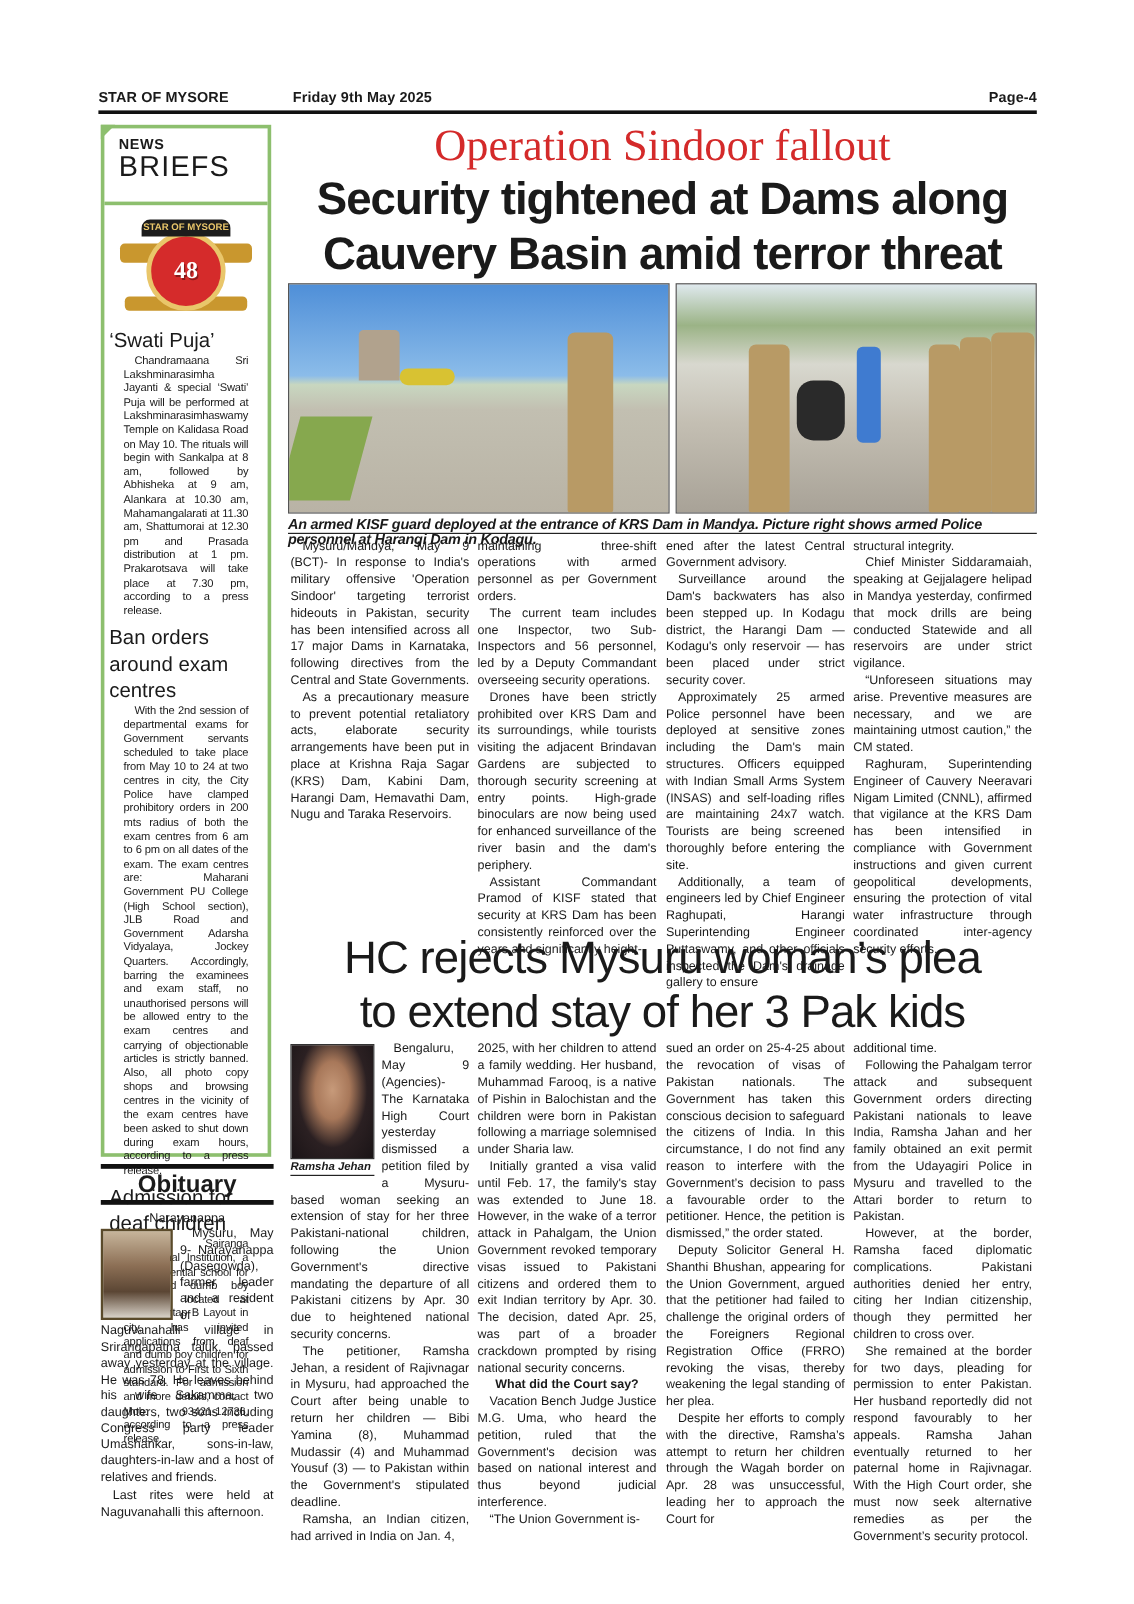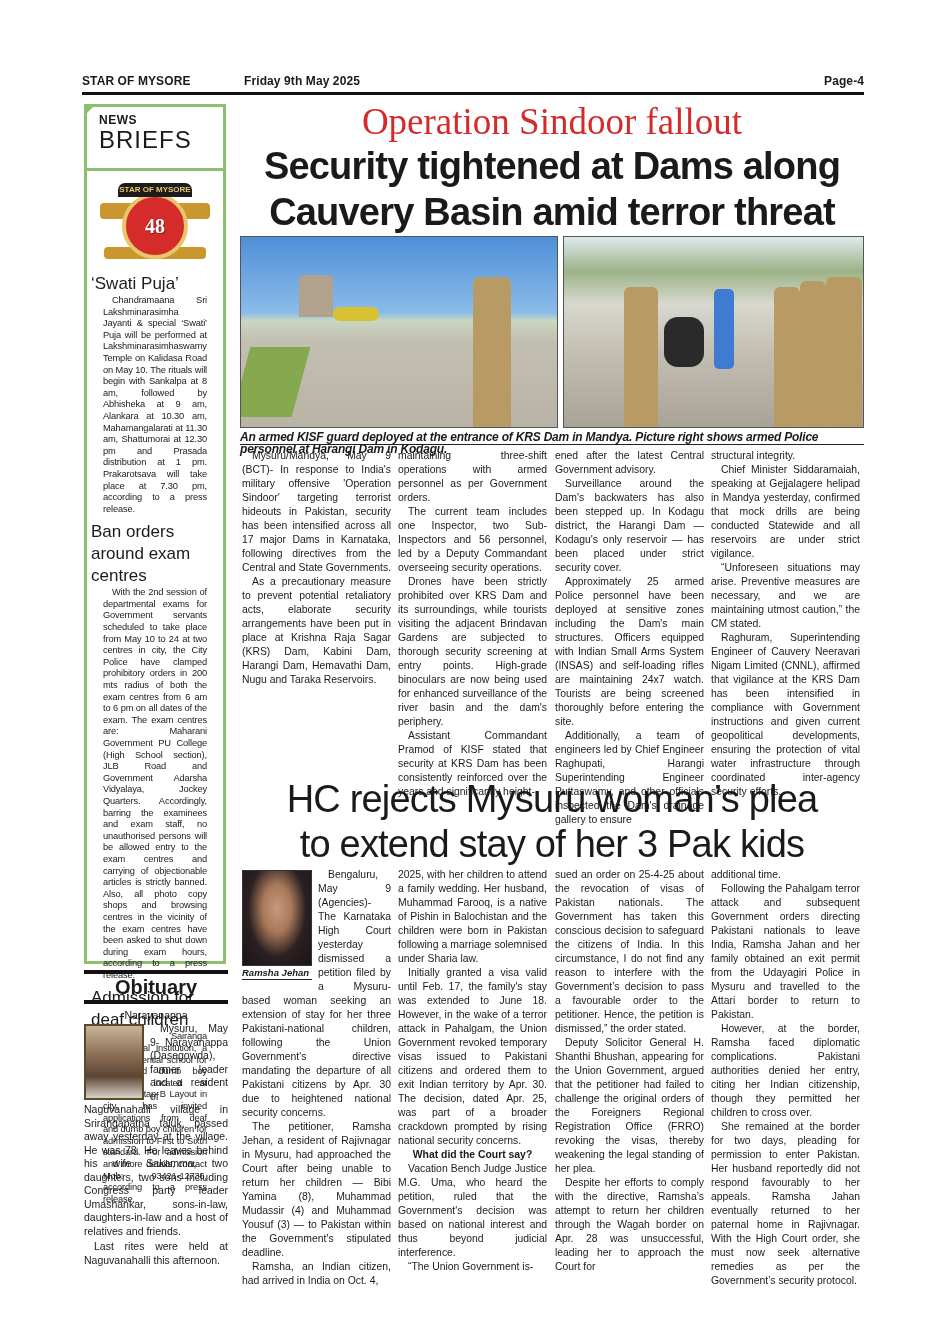--- a/index.html
+++ b/index.html
@@ -168,21 +168,21 @@
 </div>
 
 <div class="story2">
   <div class="col c1">
     <div class="ramsha-photo">
       <div class="ramsha-img"></div>
       <div class="ramsha-cap">Ramsha Jehan</div>
     </div>
     <p>Bengaluru, May 9 (Agencies)- The Karnataka High Court yesterday dismissed a petition filed by a Mysuru-based woman seeking an extension of stay for her three Pakistani-national children, following the Union Government's directive mandating the departure of all Pakistani citizens by Apr. 30 due to heightened national security concerns.</p>
     <p>The petitioner, Ramsha Jehan, a resident of Rajivnagar in Mysuru, had approached the Court after being unable to return her children — Bibi Yamina (8), Muhammad Mudassir (4) and Muhammad Yousuf (3) — to Pakistan within the Government's stipulated deadline.</p>
-    <p>Ramsha, an Indian citizen, had arrived in India on Oct. 4,</p>
+    <p>Ramsha, an Indian citizen, had arrived in India on Jan. 4,</p>
   </div>
   <div class="col c2">
     <p class="cont">2025, with her children to attend a family wedding. Her husband, Muhammad Farooq, is a native of Pishin in Balochistan and the children were born in Pakistan following a marriage solemnised under Sharia law.</p>
     <p>Initially granted a visa valid until Feb. 17, the family's stay was extended to June 18. However, in the wake of a terror attack in Pahalgam, the Union Government revoked temporary visas issued to Pakistani citizens and ordered them to exit Indian territory by Apr. 30. The decision, dated Apr. 25, was part of a broader crackdown prompted by rising national security concerns.</p>
     <p class="subhead">What did the Court say?</p>
     <p>Vacation Bench Judge Justice M.G. Uma, who heard the petition, ruled that the Government's decision was based on national interest and thus beyond judicial interference.</p>
     <p>“The Union Government is-</p>
   </div>
   <div class="col c3">
     <p class="cont">sued an order on 25-4-25 about the revocation of visas of Pakistan nationals. The Government has taken this conscious decision to safeguard the citizens of India. In this circumstance, I do not find any reason to interfere with the Government’s decision to pass a favourable order to the petitioner. Hence, the petition is dismissed,” the order stated.</p>

